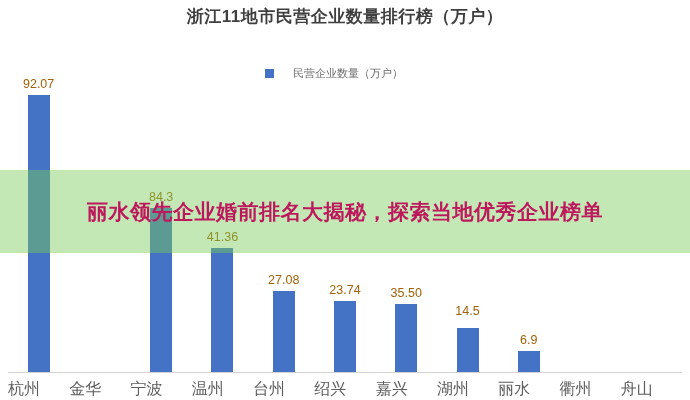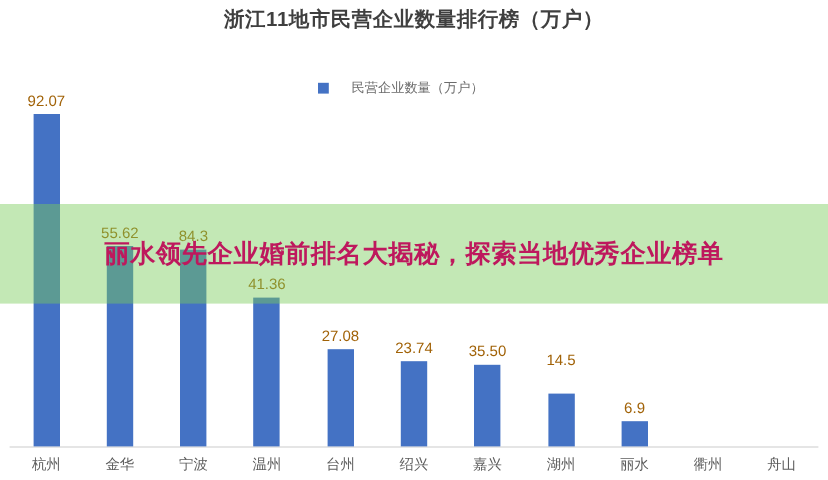--- a/index.html
+++ b/index.html
@@ -99,22 +99,22 @@
     position: absolute;
     left: 8px;
     top: 374px;
     width: 674px;
     height: 26px;
   }
   .x-tick-label {
     position: absolute;
     top: 5px;
     width: 61.27px;
-    text-align: center;
-    font-size: 12px;
+    text-align: left;
+    font-size: 16px;
     color: #5d5d5d;
     white-space: nowrap;
   }
   
   #overlay-banner {
     position: absolute;
     left: 0;
     top: 170px;
     width: 690px;
     height: 83px;
@@ -147,24 +147,20 @@
     <span class="legend-label">民营企业数量（万户）</span>
   </div>
 
   <div id="plot-area">
     <div id="axis-line"></div>
 
   <div class="bar-group" style="left: 0px;">
         <div class="bar" style="height: 277px; background: rgb(68, 114, 196);"></div>
         <div class="bar-value" style="bottom: 281px;">92.07</div>
       </div>
-      <div class="bar-group" style="left: 61.2727px;">
-        <div class="bar" style="height: 167.337px; background: rgb(68, 114, 196);"></div>
-        <div class="bar-value" style="bottom: 171.337px;">55.62</div>
-      </div>
       <div class="bar-group" style="left: 122.545px;">
         <div class="bar" style="height: 163.667px; background: rgb(68, 114, 196);"></div>
         <div class="bar-value" style="bottom: 167.667px;">84.3</div>
       </div>
       <div class="bar-group" style="left: 183.818px;">
         <div class="bar" style="height: 124.435px; background: rgb(68, 114, 196);"></div>
         <div class="bar-value" style="bottom: 128.435px;">41.36</div>
       </div>
       <div class="bar-group" style="left: 245.091px;">
         <div class="bar" style="height: 81.4724px; background: rgb(68, 114, 196);"></div>
@@ -173,21 +169,21 @@
       <div class="bar-group" style="left: 306.364px;">
         <div class="bar" style="height: 71.4237px; background: rgb(68, 114, 196);"></div>
         <div class="bar-value" style="bottom: 75.4237px;">23.74</div>
       </div>
       <div class="bar-group" style="left: 367.636px;">
         <div class="bar" style="height: 68.2045px; background: rgb(68, 114, 196);"></div>
         <div class="bar-value" style="bottom: 72.2045px;">35.50</div>
       </div>
       <div class="bar-group" style="left: 428.909px;">
         <div class="bar" style="height: 43.6244px; background: rgb(68, 114, 196);"></div>
-        <div class="bar-value" style="bottom: 65px; margin-top: 18px;">14.5</div>
+        <div class="bar-value" style="bottom: 54px; margin-top: 18px;">14.5</div>
       </div>
       <div class="bar-group" style="left: 490.182px;">
         <div class="bar" style="height: 20.7592px; background: rgb(68, 114, 196);"></div>
         <div class="bar-value" style="bottom: 24.7592px;">6.9</div>
       </div>
     </div>
 
   <div id="x-axis-labels">
 
   <div class="x-tick-label" style="left: 0px;">杭州</div>

